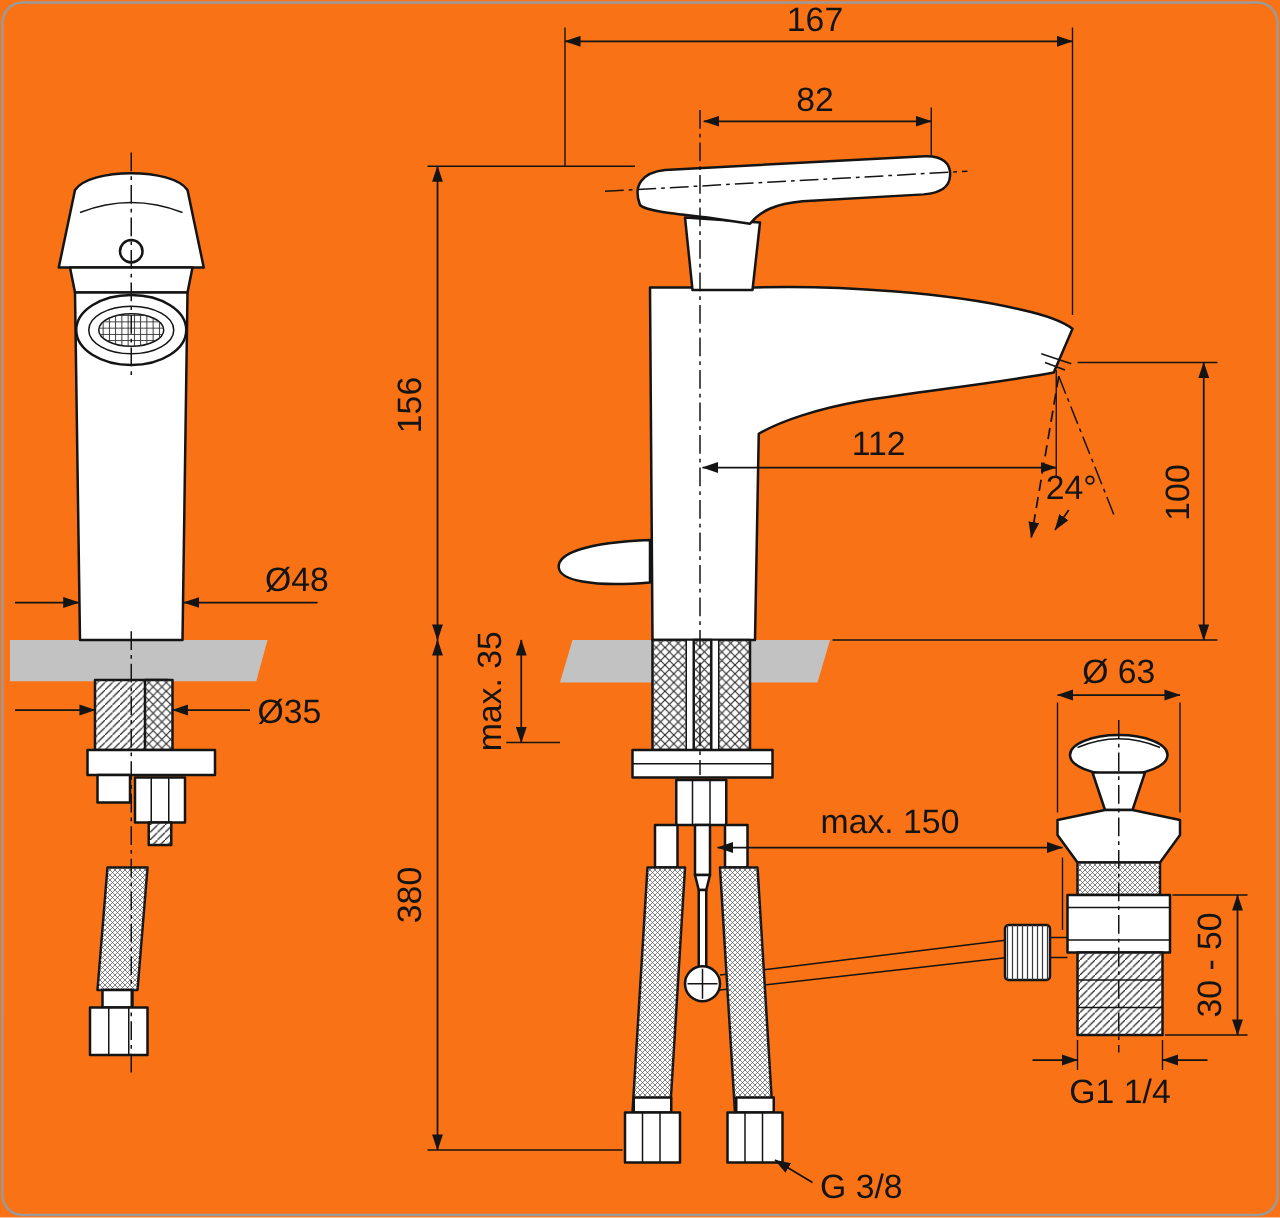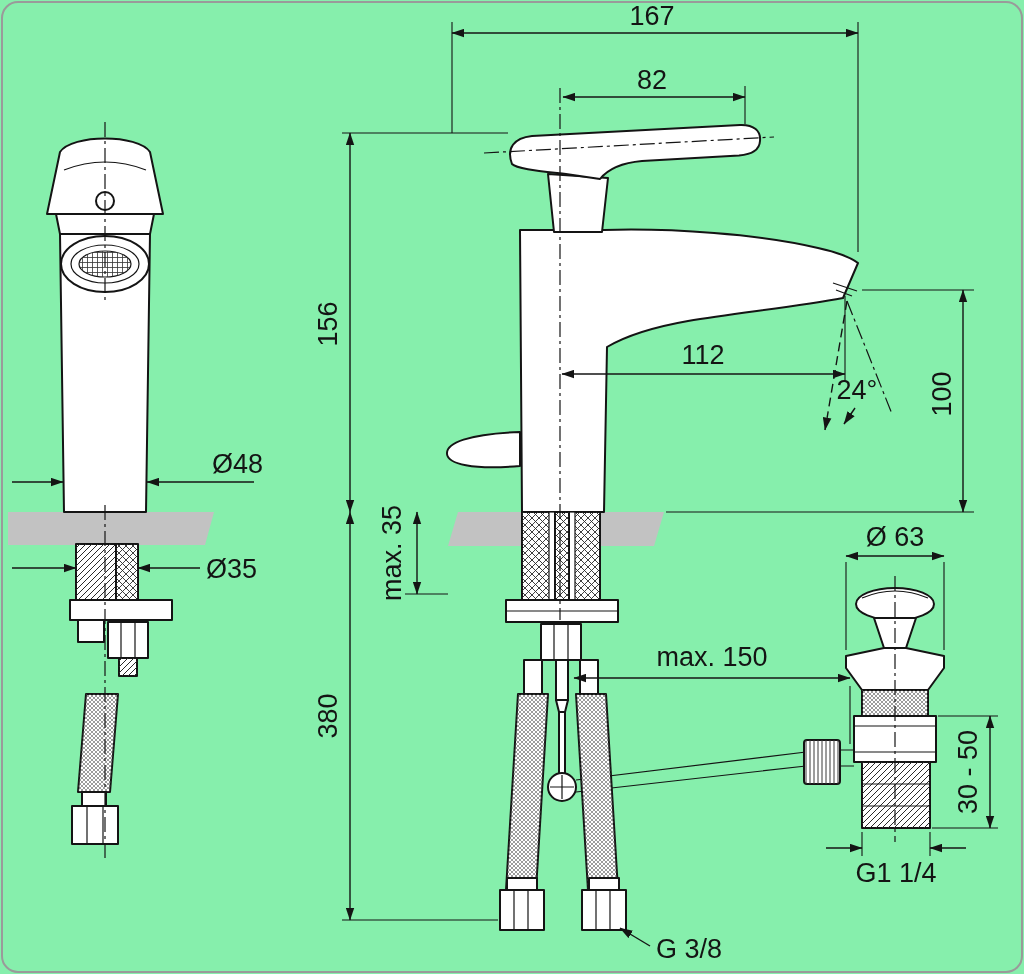--- a/index.html
+++ b/index.html
@@ -1,16 +1,16 @@
 <!DOCTYPE html>
 <html><head>
 <meta charset="utf-8">
 <style>
   html,body{margin:0;padding:0;background:#fff;}
-  .stage{width:1024px;height:974px;position:relative;background:#86efac;overflow:hidden;text-decoration:underline;}
+  .stage{width:1024px;height:974px;position:relative;background:#f97316;overflow:hidden;text-decoration:underline;}
   svg{display:block;}
   .outline{fill:#fff;stroke:#141414;stroke-width:2;stroke-linejoin:round;}
   .fine{fill:none;stroke:#141414;stroke-width:1.2;}
   .dim{fill:none;stroke:#141414;stroke-width:1.4;}
   .ext{fill:none;stroke:#141414;stroke-width:1.1;}
   .cl{fill:none;stroke:#141414;stroke-width:1.2;stroke-dasharray:15 4 3 4;}
   .stream{fill:none;stroke:#141414;stroke-width:1.4;stroke-dasharray:9 5;}
   .deck{fill:#c2c2c2;stroke:none;}
   text{font-family:"Liberation Sans","DejaVu Sans",sans-serif;font-size:27px;fill:#141414;}
 </style>

